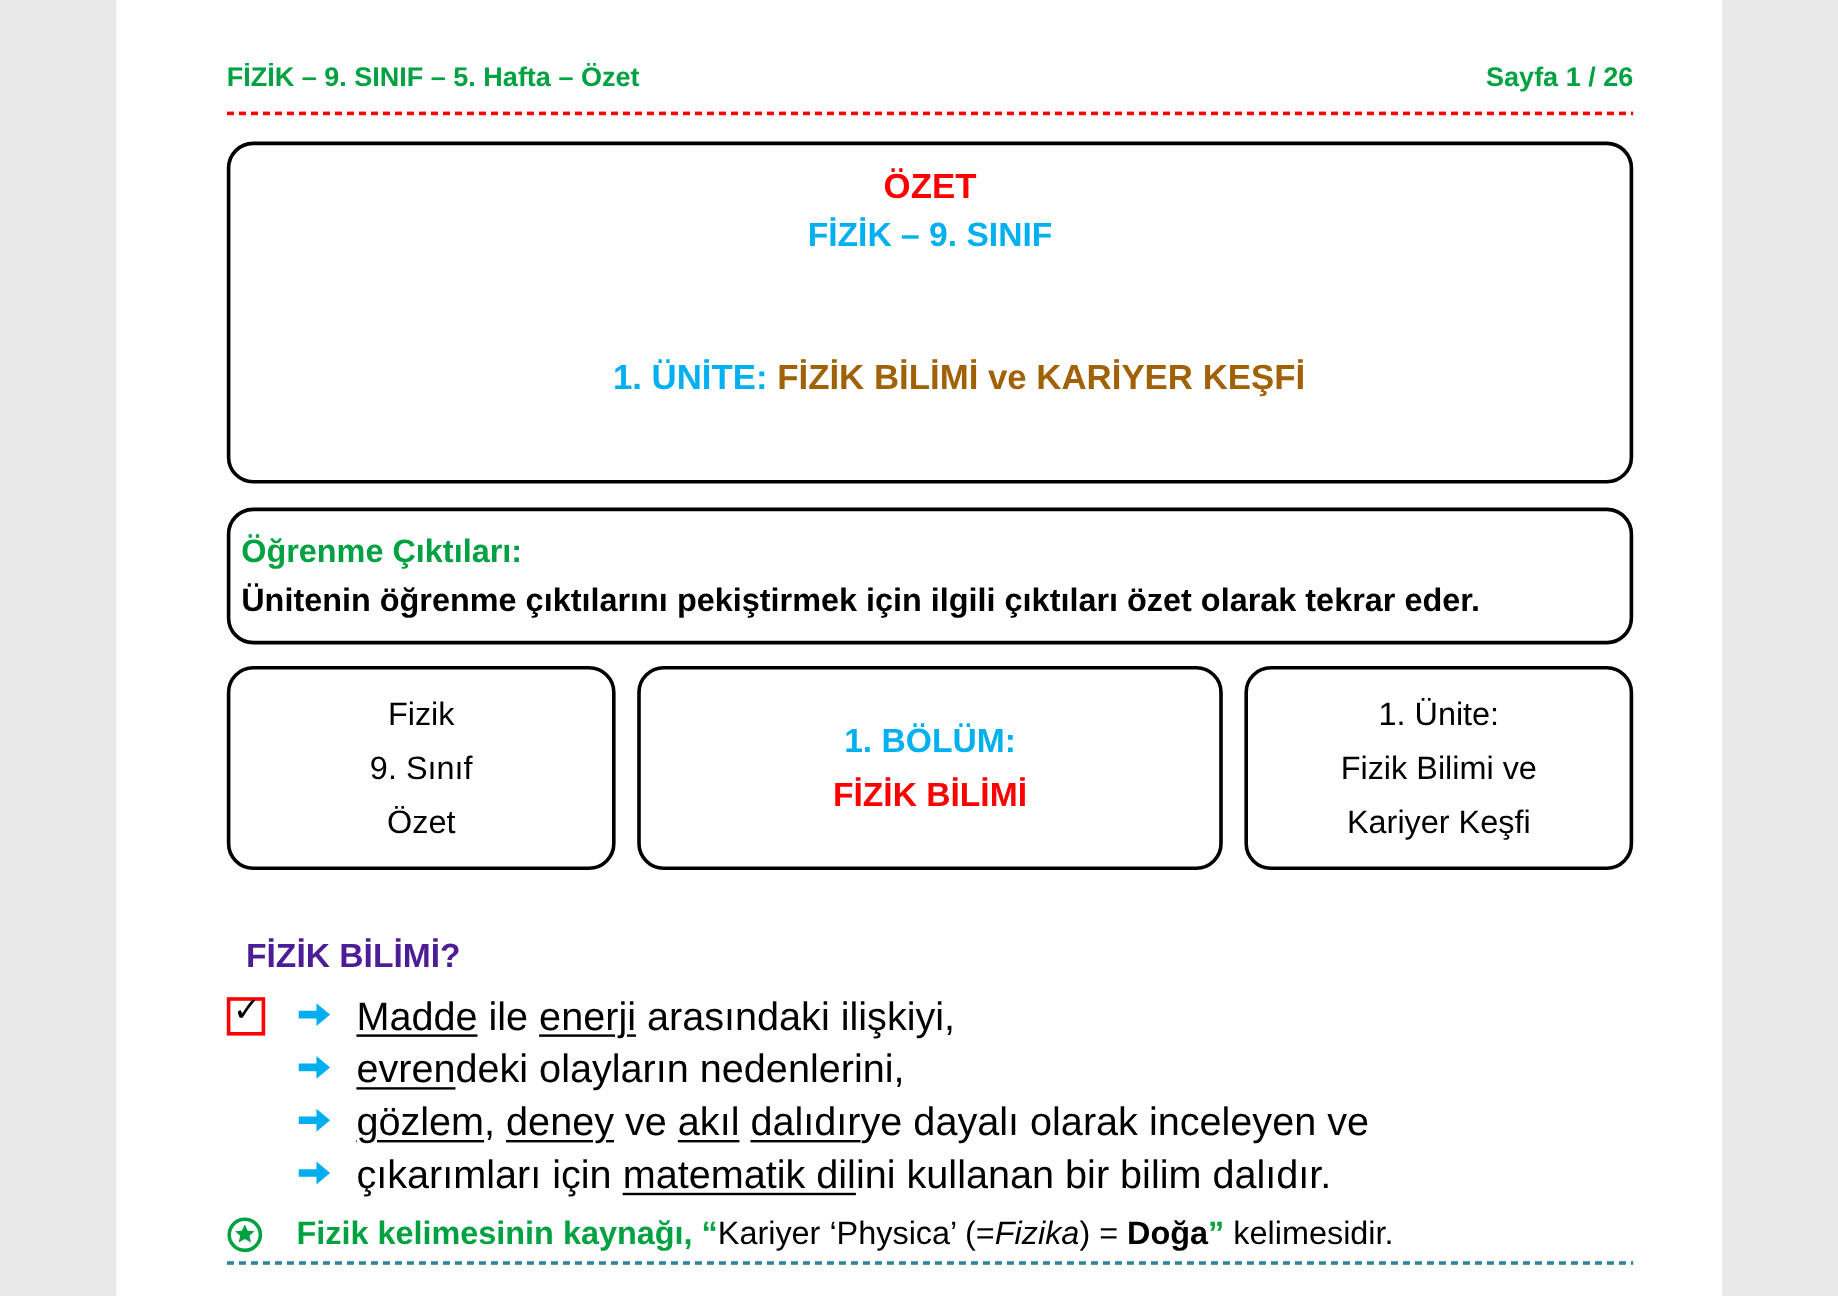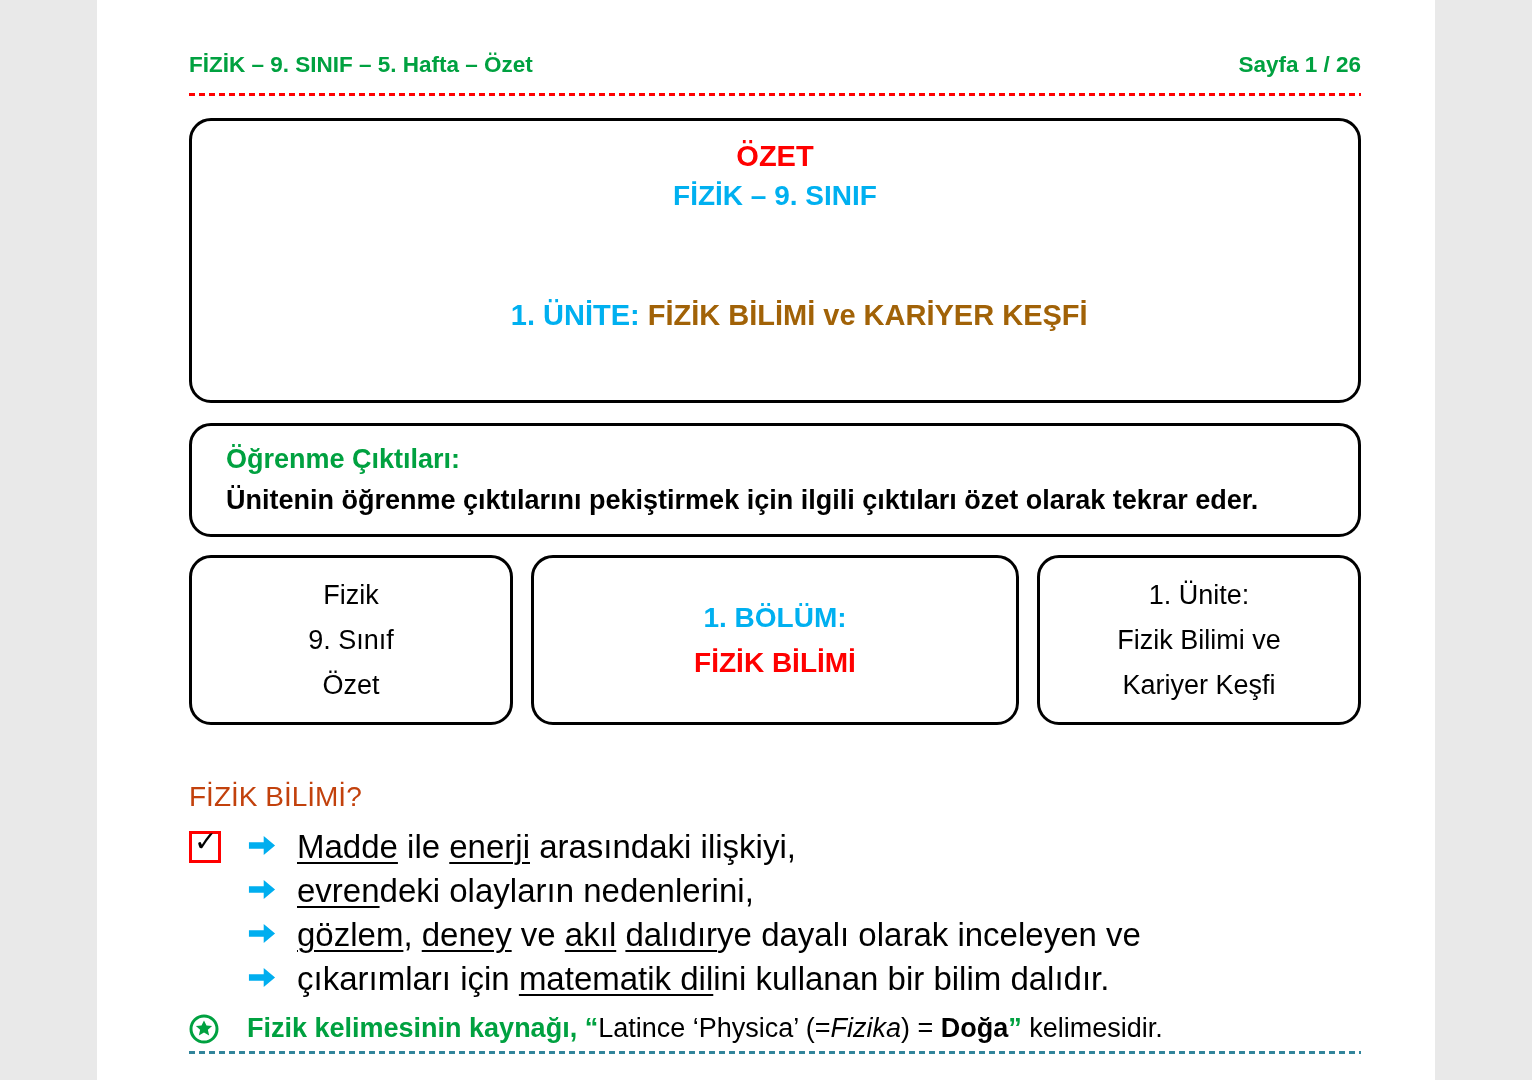--- a/index.html
+++ b/index.html
@@ -22,32 +22,32 @@
     background-image:repeating-linear-gradient(to right,#FF0000 0 6px,transparent 6px 10px);}
   .dashline.teal{background-image:repeating-linear-gradient(to right,#31849B 0 6px,transparent 6px 10px);}
   
   .rbox{border:3px solid #000;border-radius:22px;background:#fff;}
   .title-box{margin-top:22px;text-align:center;padding:16px 12px 26px;}
   .title-l1{color:#FF0000;font-weight:bold;font-size:29px;line-height:39px;}
   .title-l2{color:#00B0F0;font-weight:bold;font-size:28px;line-height:39px;}
   .title-l3{margin-top:42px;font-weight:bold;font-size:29px;line-height:39px;white-space:pre-wrap;}
   .title-l3 .prefix{color:#00B0F0;}
   .title-l3 .main{color:#a16207;}
-  .outcomes-box{margin-top:20px;padding:13px 34px;font-size:27px;line-height:41px;font-weight:bold;}
+  .outcomes-box{margin-top:20px;padding:13px 9px;font-size:27px;line-height:41px;font-weight:bold;}
   .outcomes-label{color:#00A140;}
   .boxes-row{margin-top:18px;display:flex;gap:18px;height:176px;}
   .side-box{flex:0 0 318px;display:flex;flex-direction:column;justify-content:center;
     align-items:center;text-align:center;font-size:27px;line-height:45px;}
   .mid-box{flex:1;display:flex;flex-direction:column;justify-content:center;align-items:center;
     font-weight:bold;font-size:28px;line-height:45px;}
   .mid-l1{color:#00B0F0;}
   .mid-l2{color:#FF0000;}
   
   .content{margin-top:56px;}
-  .section-heading{color:#c2410c;font-weight:normal;font-size:28px;margin:0 0 12px 0;}
+  .section-heading{color:#4c1d95;font-weight:bold;font-size:28px;margin:0 0 12px 16px;}
   .bullet-row{display:flex;}
   .col-check{flex:0 0 58px;padding-top:6px;}
   .col-arrow{flex:0 0 50px;padding-top:8px;}
   .col-text{font-size:33px;line-height:44px;}
   .checkbox{display:inline-block;width:26px;height:26px;border:3px solid #FF0000;position:relative;}
   .checkbox .tick{position:absolute;left:2px;top:-6px;font-size:28px;font-weight:bold;color:#000;
     font-family:"DejaVu Sans",sans-serif;line-height:1;}
   .note-row{display:flex;margin-top:4px;}
   .note-star{flex:0 0 58px;padding-top:9px;}
   .note-text{font-size:27px;line-height:46px;}
@@ -131,20 +131,20 @@
           <span class="col-text"><span>çıkarımları için </span><span class="u">matematik dil</span><span>ini kullanan bir bilim dalıdır.</span></span>
         </div>
       </div>
     <div class="note-row">
       <span class="note-star">
         <svg width="30" height="30" viewBox="0 0 24 24">
           <circle cx="12" cy="12" r="10.4" fill="none" stroke="#00A140" stroke-width="2.4"></circle>
           <path d="M12 5.1l2 4.2 4.5.4-3.4 3 1 4.5-4.1-2.4-4.1 2.4 1-4.5-3.4-3 4.5-.4z" fill="#00A140"></path>
         </svg>
       </span>
-      <span class="note-text" id="note-text"><span class="b" style="color: rgb(0, 161, 64);">Fizik kelimesinin kaynağı, </span><span class="b" style="color: rgb(0, 161, 64);">“</span><span>Latince ‘Physica’ (=</span><span class="i">Fizika</span><span>) = </span><span class="b">Doğa</span><span class="b" style="color: rgb(0, 161, 64);">”</span><span> kelimesidir.</span></span>
+      <span class="note-text" id="note-text"><span class="b" style="color: rgb(0, 161, 64);">Fizik kelimesinin kaynağı, </span><span class="b" style="color: rgb(0, 161, 64);">“</span><span>Kariyer ‘Physica’ (=</span><span class="i">Fizika</span><span>) = </span><span class="b">Doğa</span><span class="b" style="color: rgb(0, 161, 64);">”</span><span> kelimesidir.</span></span>
     </div>
   </section>
 
   <div class="dashline teal footer-divider"></div>
 
 
 </div>
 
 </body></html>

